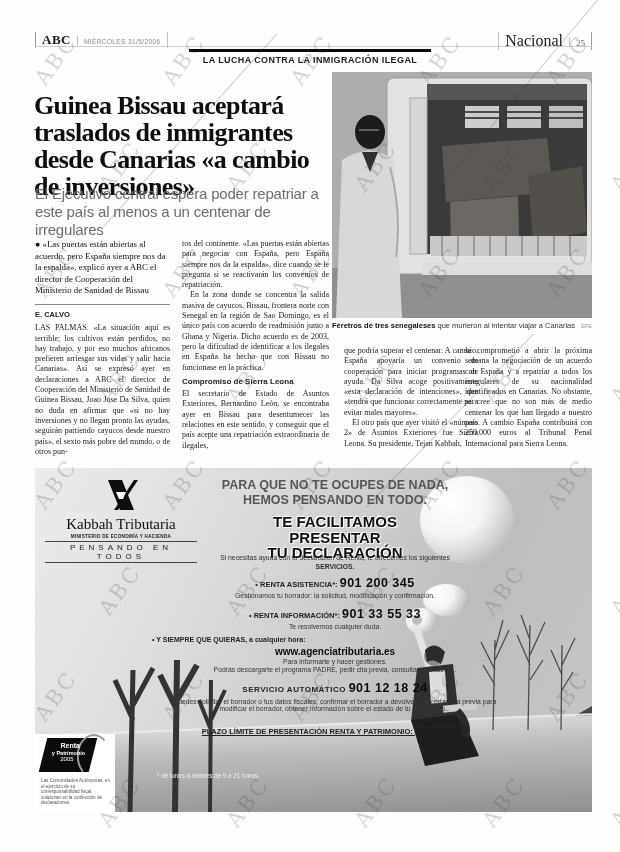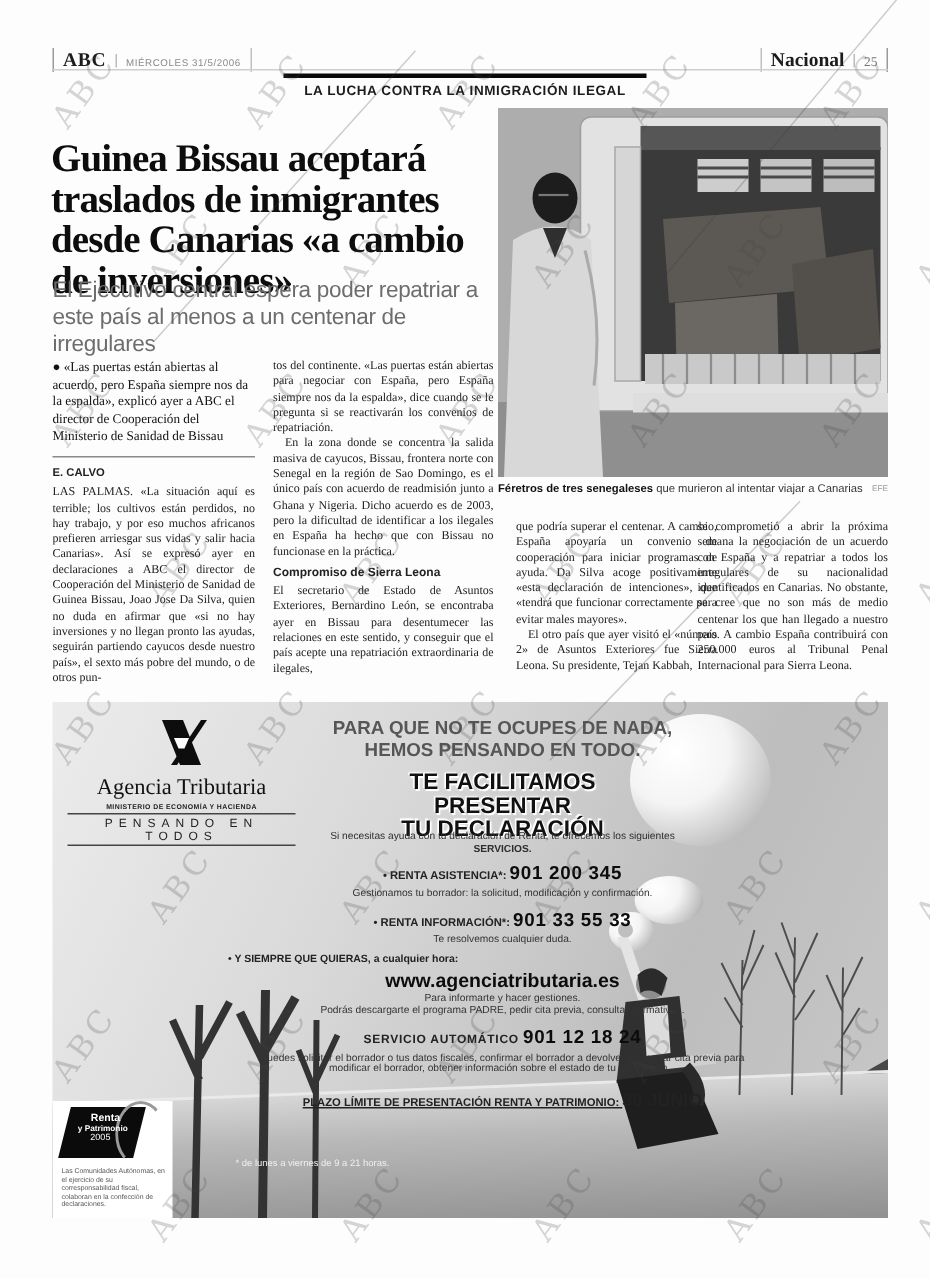--- a/index.html
+++ b/index.html
@@ -7,21 +7,21 @@
         font-family:"Liberation Serif",serif;color:#1c1c1c;}
   
   .masthead{position:absolute;top:32px;left:35px;right:28px;height:14px;}
   .mast-left{position:absolute;left:0;top:0;border-left:1px solid #9a9a9a;border-right:1px solid #c0c0c0;
              padding:0 6px;display:flex;align-items:baseline;gap:6px;}
   .mast-brand{font-weight:bold;font-size:13px;letter-spacing:.5px;}
   .mast-sep{border-left:1px solid #bbb;height:9px;align-self:center;}
   .mast-date{font-family:"Liberation Sans",sans-serif;font-size:6.5px;color:#8a8a8a;letter-spacing:.4px;}
   .mast-right{position:absolute;right:0;top:0;border-left:1px solid #c0c0c0;border-right:1px solid #9a9a9a;
               padding:0 6px;display:flex;align-items:baseline;gap:6px;}
-  .mast-section{font-weight:bold;font-size:13px;}
+  .mast-section{font-weight:normal;font-size:16px;}
   .mast-page{font-size:9px;color:#777;}
   .mast-rule{position:absolute;top:46px;left:35px;right:28px;border-top:1px solid #cfcfcf;}
   
   .kicker{position:absolute;top:49px;left:0;width:620px;text-align:center;}
   .kicker span{display:inline-block;border-top:3px solid #0a0a0a;padding:3px 14px 0 14px;
                font-family:"Liberation Sans",sans-serif;font-weight:bold;font-size:9px;letter-spacing:.4px;}
   
   .headline{position:absolute;left:34px;top:92px;width:302px;font-size:26px;line-height:27px;
             font-weight:bold;letter-spacing:-.6px;color:#0d0d0d;}
   .subhead{position:absolute;left:35px;top:185px;width:300px;font-family:"Liberation Sans",sans-serif;
@@ -54,21 +54,21 @@
             text-shadow:0 0 3px #fff,1px 1px 0 #fff,-1px -1px 0 #fff;}
   .ad-intro{position:absolute;left:95px;top:86px;width:410px;text-align:center;z-index:6;
             font-size:6.8px;line-height:8.5px;color:#2e2e2e;}
   .ad-intro .caps{font-weight:bold;}
   .ad-services{position:absolute;left:95px;top:105px;width:410px;text-align:center;z-index:6;color:#222;}
   .svc{margin-bottom:5px;}
   .svc-label{font-weight:bold;font-size:7.5px;}
   .svc-phone{font-weight:800;font-size:12.5px;letter-spacing:.5px;color:#0c0c0c;}
   .svc-desc{font-size:6.8px;color:#333;margin-top:1px;}
   .svc-always{text-align:left;margin:6px 0 3px 22px;font-weight:bold;font-size:7px;color:#222;}
-  .ad-web{font-weight:800;font-size:13px;color:#0c0c0c;}
+  .ad-web{font-weight:800;font-size:10px;color:#0c0c0c;}
   .ad-auto-label{font-weight:bold;font-size:8px;letter-spacing:.5px;}
   .ad-auto-desc{font-size:6.8px;color:#333;margin:2px auto 0 auto;width:330px;}
   .ad-deadline{margin-top:8px;}
   .ad-deadline-label{font-weight:bold;font-size:7.5px;text-decoration:underline;}
   .ad-deadline-date{font-weight:800;font-size:12px;}
   .balloon{position:absolute;border-radius:50%;z-index:2;
            background:radial-gradient(circle at 32% 28%,#ffffff 0%,#f4f4f4 40%,#c2c2c2 75%,#969696 100%);}
   .wall{position:absolute;left:-12px;top:256px;width:585px;height:100px;z-index:3;
         background:linear-gradient(#d6d6d6 0%,#b9b9b9 30%,#8e8e8e 100%);
         transform:rotate(-2.2deg);border-top:2px solid #e9e9e9;}
@@ -209,21 +209,21 @@
       <rect x="56" y="98" width="34" height="7" fill="#cfcfcf" transform="rotate(-6 73 101)"></rect>
       <path d="M70,105 Q82,118 78,130" stroke="#2a2a2a" stroke-width="8" fill="none"></path>
     </svg>
 
     <div class="ad-logo">
       <svg width="34" height="30" viewBox="0 0 34 30">
         <polygon points="4,0 18,0 30,30 16,30" fill="#0d0d0d"></polygon>
         <polygon points="30,0 34,0 14,30 10,30" fill="#0d0d0d"></polygon>
         <polygon points="12,12 22,12 19,19 15,19" fill="#fdfdfd"></polygon>
       </svg>
-      <div class="ad-logo-title">Agencia Tributaria</div>
+      <div class="ad-logo-title">Kabbah Tributaria</div>
       <div class="ad-logo-sub">MINISTERIO DE ECONOMÍA Y HACIENDA</div>
       <div class="ad-logo-tag">PENSANDO EN TODOS</div>
     </div>
 
     <div class="ad-head">
       <div>PARA QUE NO TE OCUPES DE NADA,</div>
       <div>HEMOS PENSANDO EN TODO.</div>
     </div>
     <div class="ad-title">
       <div>TE FACILITAMOS</div>

